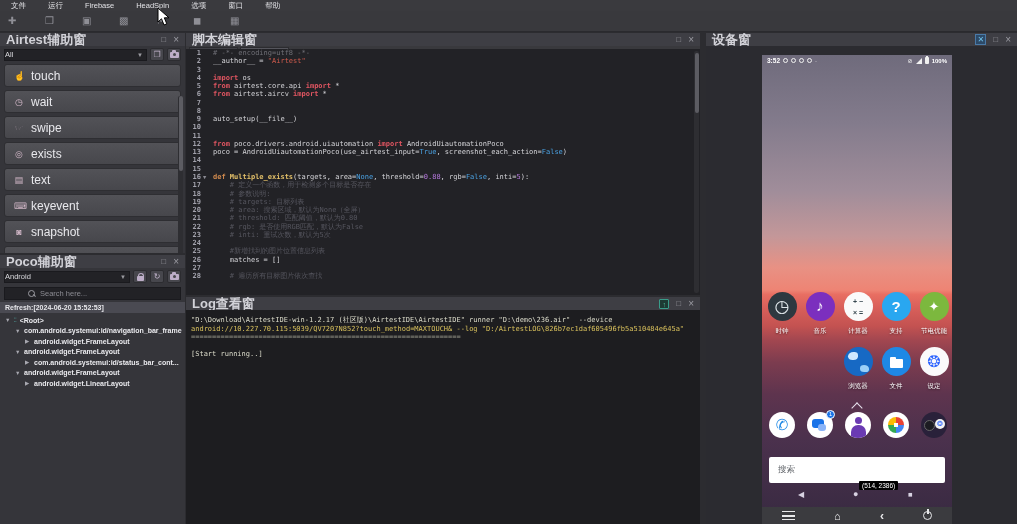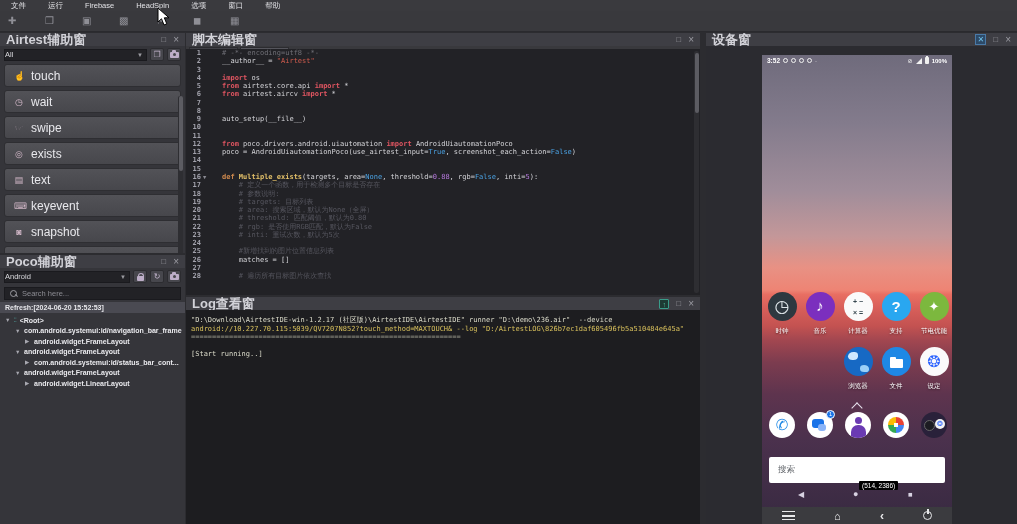--- a/index.html
+++ b/index.html
@@ -42,21 +42,21 @@
   #airtest-buttons { padding:1px 4px; }
   .abtn { height:23px; margin-bottom:3px; background:linear-gradient(180deg,#525257,#47474c);
     border:1px solid #2e2e32; border-radius:3px; display:flex; align-items:center; padding-left:9px; gap:7px; }
   .abtn .aicon { color:#d0b6c6; font-size:9px; width:10px; text-align:center; }
   .abtn .albl { color:#e8e8ec; font-size:12px; }
   .vscroll { position:absolute; width:5px; background:#2e2e32; border-radius:2px; }
   .vthumb { position:absolute; left:0.5px; width:4px; background:#5c5c62; border-radius:2px; }
   
   #poco-panel { left:0; top:255px; width:185px; height:269px; overflow:hidden; }
   .search-row { margin:2px 4px; background:#222226; border:1px solid #1a1a1e; height:13px;
-    display:flex; align-items:center; gap:5px; padding:0 5px; }
+    display:flex; align-items:center; gap:5px; padding:0 23px; }
   .mag { width:7px; height:7px; position:relative; }
   .mag::before { content:""; position:absolute; left:0; top:0; width:5px; height:5px; border:1px solid #9a9aa0; border-radius:50%; }
   .mag::after { content:""; position:absolute; left:5px; top:5px; width:3px; height:1px; background:#9a9aa0; transform:rotate(45deg); }
   .search-ph { color:#8b8b92; font-size:7.5px; }
   #refresh-bar { margin:2px 0 0 0; background:#4a4a52; height:11px; display:flex; align-items:center; padding:0 5px; }
   #refresh-bar span { color:#e6e6ea; font-size:7px; font-weight:bold; }
   #poco-tree { padding-top:2px; }
   .trow { height:10.5px; display:flex; align-items:center; gap:3px; white-space:nowrap; overflow:hidden; }
   .trow .arrow { color:#a8a8b0; font-size:5.5px; width:6px; flex:0 0 auto; }
   .trow .tl { color:#eaeaee; font-size:7px; font-weight:bold; }
@@ -68,21 +68,21 @@
   .tab.active { background:#55555c; color:#fff; }
   .tab .tclose::before { content:"×"; color:#a0a0a6; font-size:8px; }
   #tab-tools { position:absolute; right:6px; top:1px; display:flex; gap:8px; align-items:center; }
   #new-tab { color:#f0f0f0; font-size:12px; font-weight:bold; }
   #tab-caret { color:#b8b8be; font-size:7px; }
   #code { position:absolute; left:0; top:16px; right:0; bottom:0; background:#222226; overflow:hidden;
     font-family:"DejaVu Sans Mono", monospace; font-size:7px; }
   .cl { height:8.28px; line-height:8.28px; white-space:pre; position:relative; }
   .ln { position:absolute; left:0; width:15px; text-align:right; color:#a2a2ac; font-weight:bold; }
   .fold { position:absolute; left:17px; color:#8a8a92; font-size:5.5px; }
-  .ct { position:absolute; left:36px; }
+  .ct { position:absolute; left:27px; }
   .tk-com { color:#6f6f76; } .tk-kw { color:#e05561; font-weight:bold; }
   .tk-str { color:#cf5b4d; } .tk-def { color:#d08a4e; font-weight:bold; }
   .tk-fn { color:#e3c069; font-weight:bold; } .tk-num { color:#b678dd; }
   .tk-bool { color:#4aa0e0; } .tk-txt { color:#d4d4d8; } .tk-comzh { color:#56565f; }
   
   #log-panel { left:186px; top:297px; width:514px; height:227px; overflow:hidden; }
   #log-body { position:absolute; left:0; top:13px; right:0; bottom:0; background:#1d1d20; padding:6px 5px;
     font-family:"DejaVu Sans Mono", monospace; font-size:7px; }
   .ll { height:8.5px; line-height:8.5px; white-space:pre; overflow:hidden; }
   .lg-light { color:#dcdccb; } .lg-yellow { color:#d8c05c; } .lg-gray { color:#9c9c8e; }

